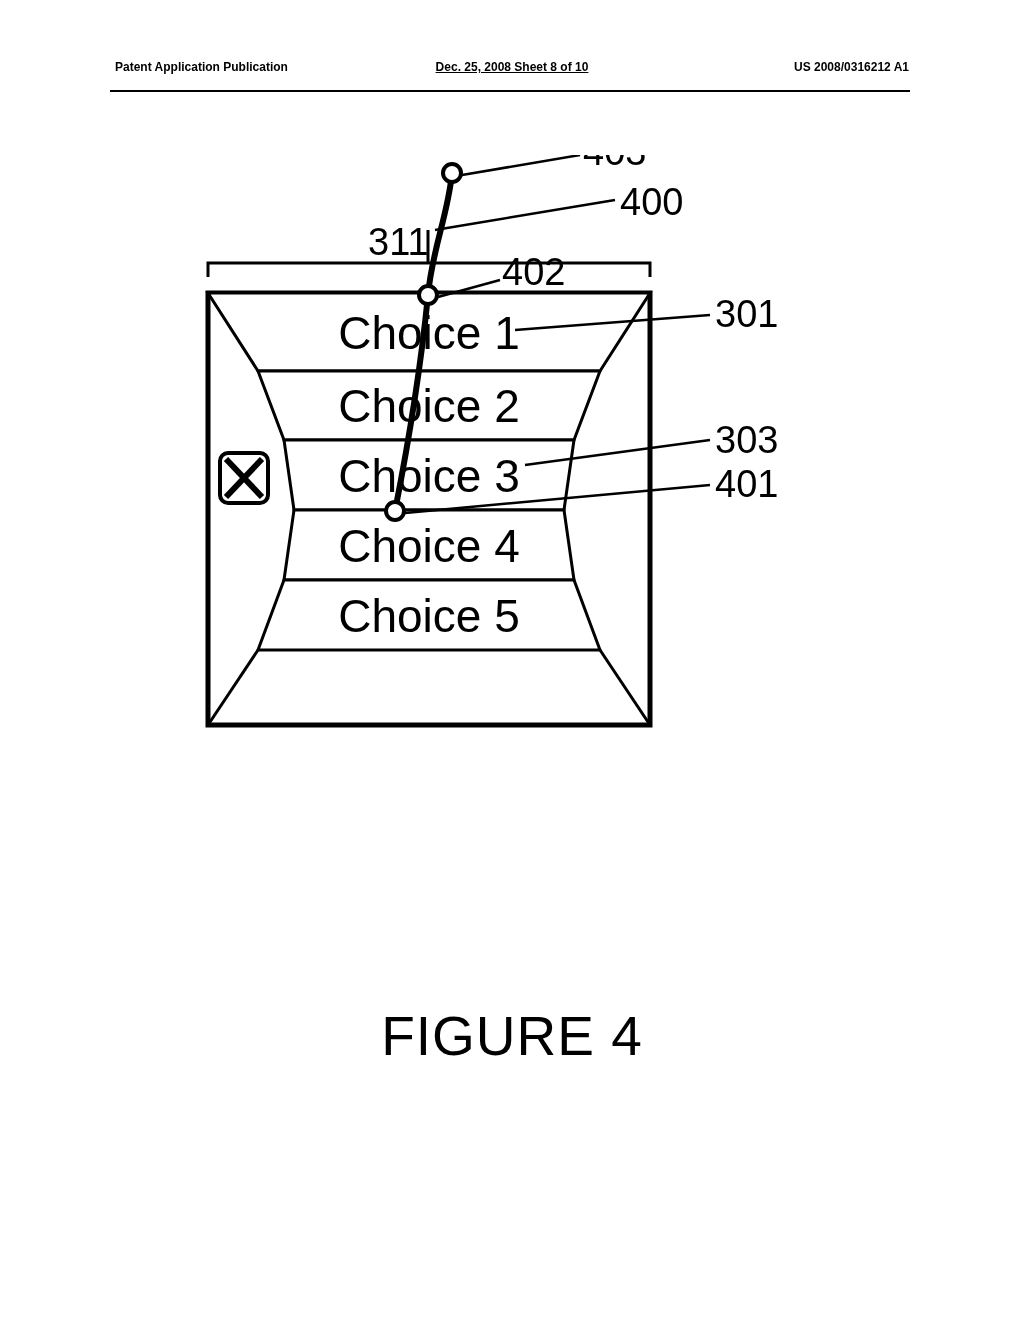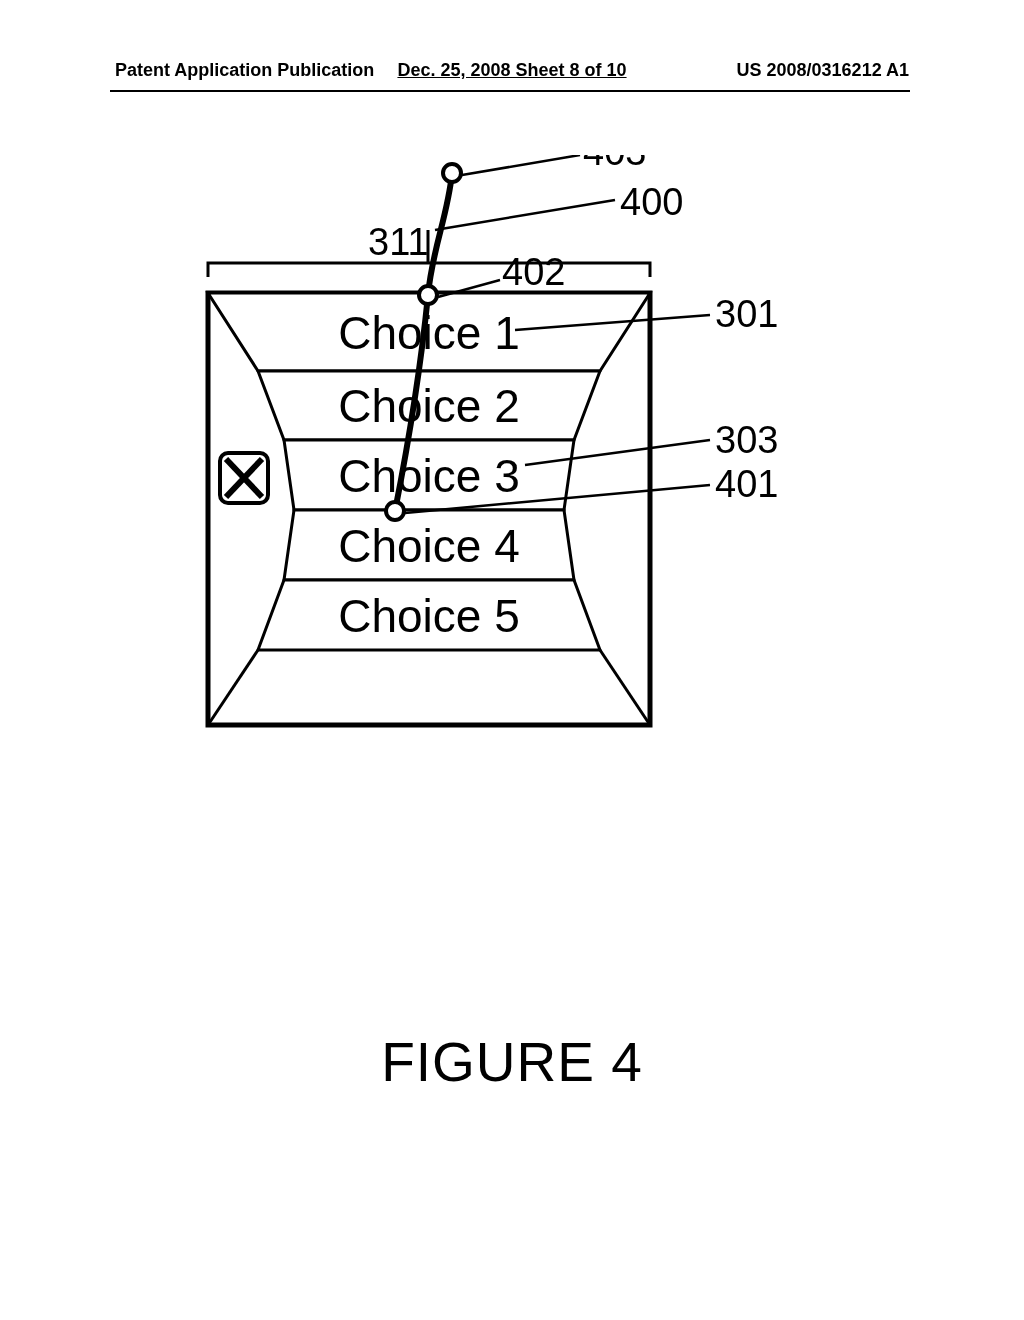--- a/index.html
+++ b/index.html
@@ -11,21 +11,21 @@
       position: relative;
     }
     .header {
       position: absolute;
       top: 60px;
       left: 0;
       width: 100%;
       display: flex;
       justify-content: space-between;
       padding: 0 115px;
-      font-size: 18px;
+      font-size: 12px;
       font-weight: bold;
     }
     .header .center { position: absolute; left: 50%; transform: translateX(-50%); text-decoration: underline; }
     .header .right { text-align: left; }
     .hr {
       position: absolute;
       top: 90px;
       left: 110px;
       width: 800px;
       height: 2px;
@@ -33,21 +33,21 @@
     }
     .figure-area {
       position: absolute;
       top: 155px;
       left: 170px;
       width: 680px;
       height: 650px;
     }
     .figure-label {
       position: absolute;
-      top: 1030px;
+      top: 1004px;
       left: 0;
       width: 100%;
       text-align: center;
       font-size: 55px;
       font-family: Arial, sans-serif;
       letter-spacing: 1px;
     }
     svg { display: block; }
     .choice-text {
       font-family: Arial, sans-serif;

